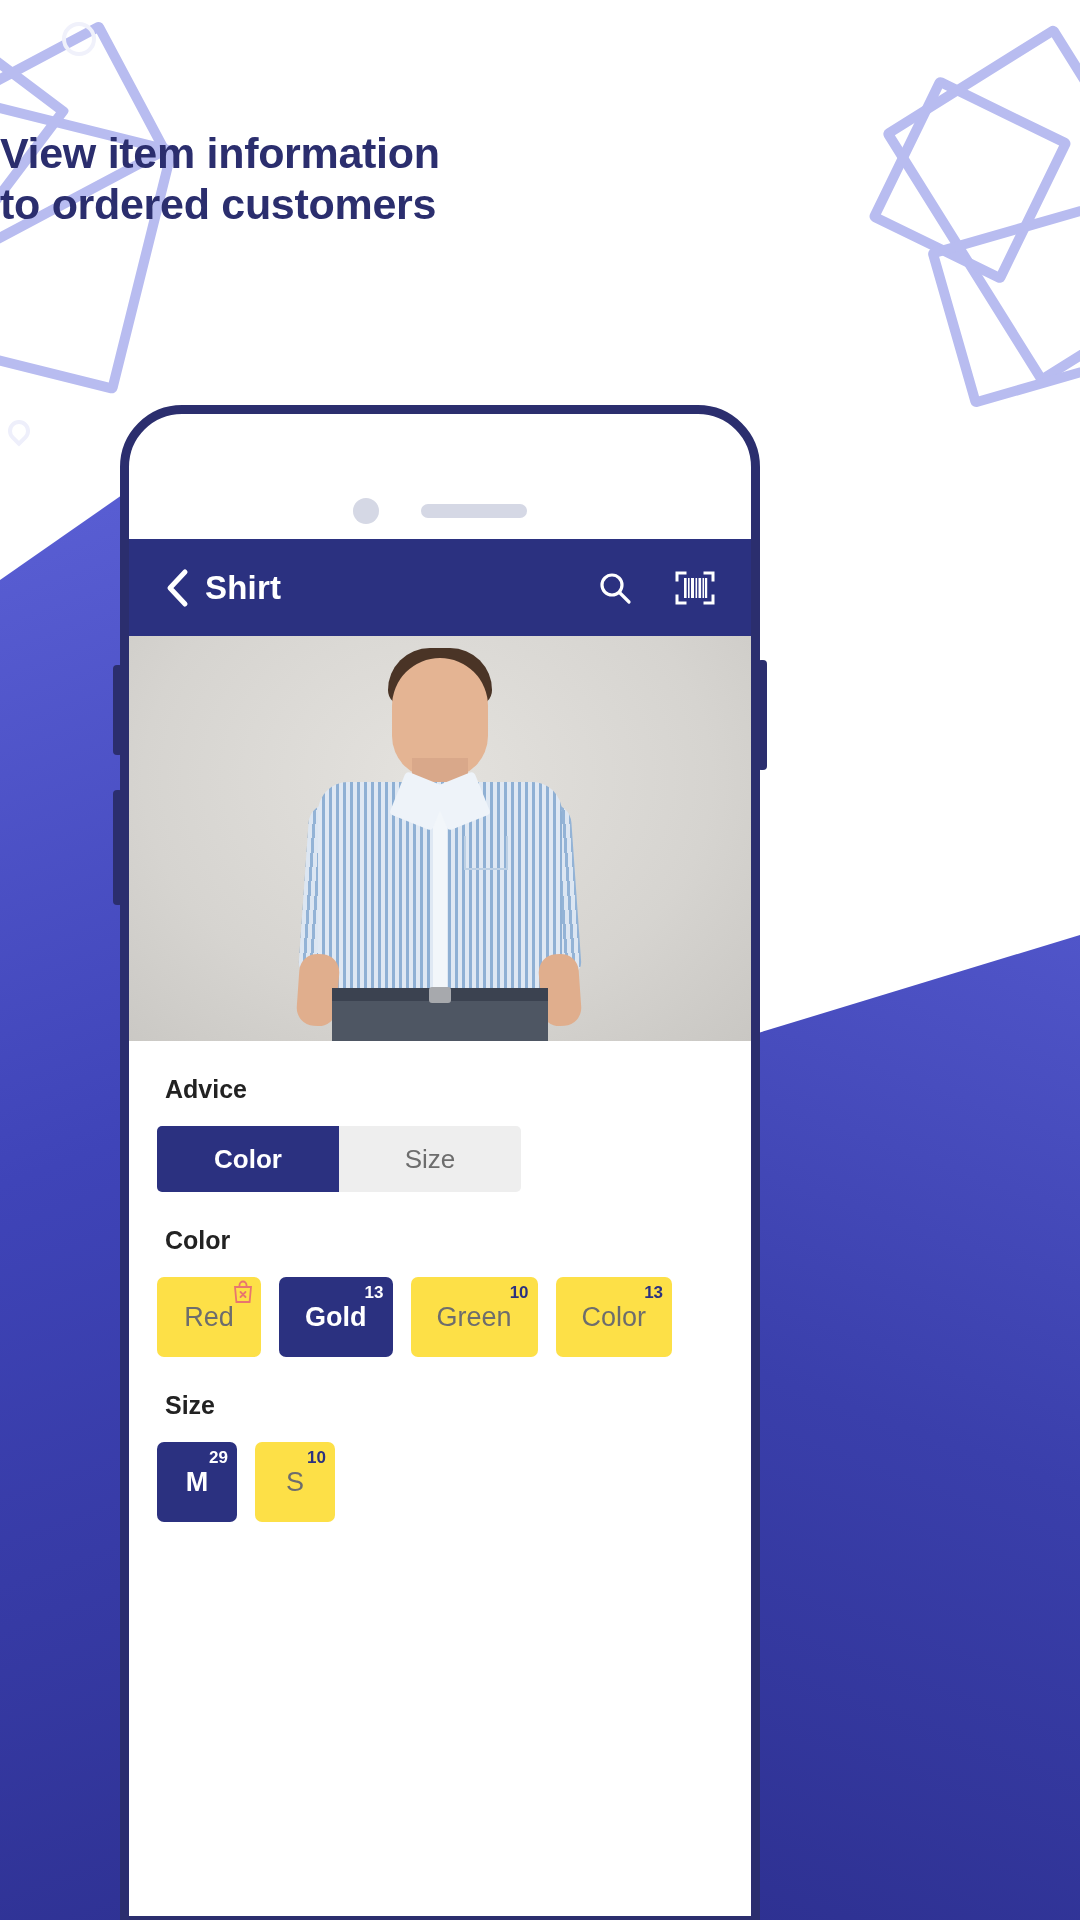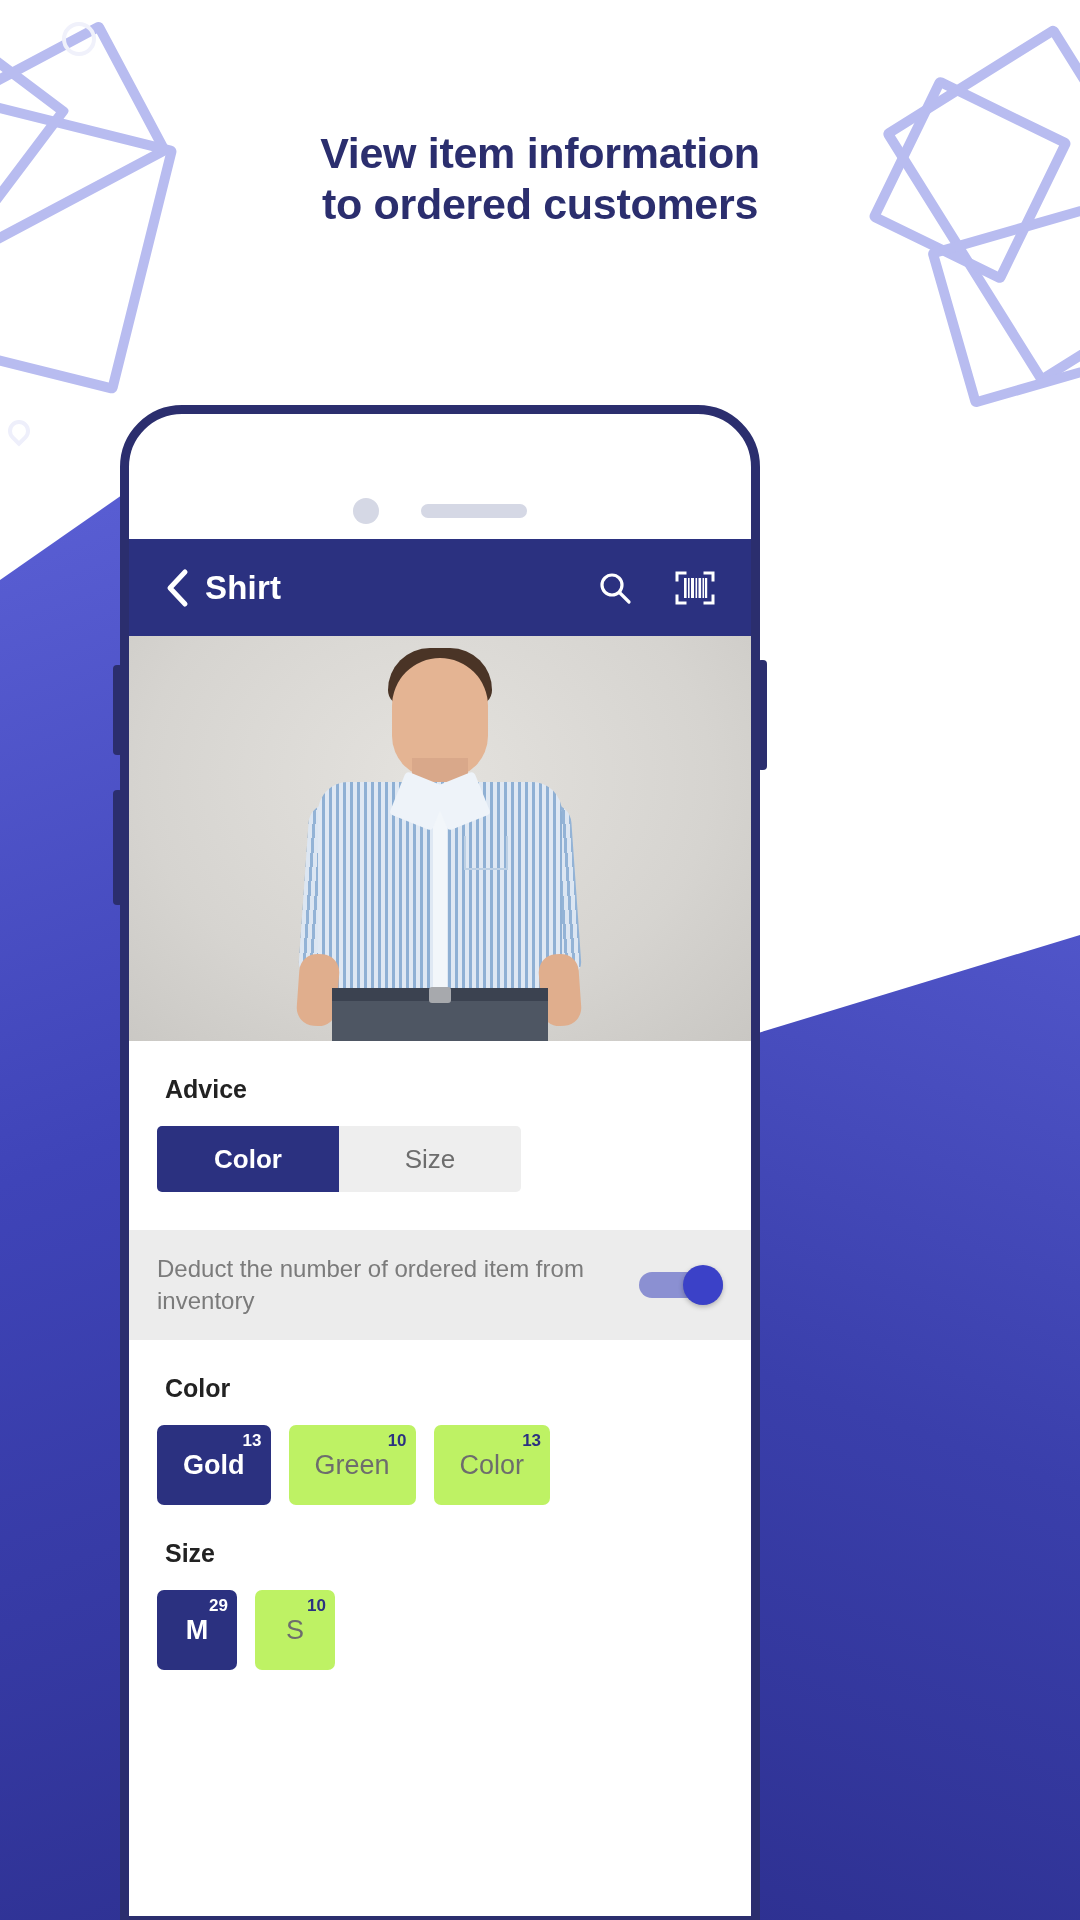--- a/index.html
+++ b/index.html
@@ -35,21 +35,21 @@
   .out-c { left:-140px; top:40px; width:190px; height:130px; transform: rotate(37deg); border-radius:4px; }
   .out-d { right:-70px; top:55px; width:205px; height:300px; transform: rotate(-32deg); border-radius:6px; }
   .out-e { right:35px; top:100px; width:150px; height:160px; transform: rotate(26deg); border-radius:6px; }
   .out-f { right:-95px; top:215px; width:230px; height:165px; transform: rotate(-16deg); border-radius:6px; }
   .ghost-dot { position:absolute; width:34px; height:34px; border:4px solid #f0f1fb; border-radius:50%; left:62px; top:22px; }
   .ghost-pin { position:absolute; left:8px; top:420px; width:22px; height:22px; border:4px solid #eeeffb; border-radius:50% 50% 50% 0; transform: rotate(-45deg); }
 
   
   .headline {
     position:absolute; top:128px; left:0; width:1080px;
-    text-align:center; color:#2b2e6e;
+    color:#2b2e6e;
     font-size:43px; font-weight:700; line-height:1.18; letter-spacing:-0.3px;
   }
   .headline .l2 { display:block; }
 
   
   .phone {
     position:absolute; left:120px; top:405px; width:640px; height:1520px;
     background:#ffffff;
     border:9px solid #2b2e6e;
     border-radius:62px 62px 0 0;
@@ -118,21 +118,21 @@
   .switch { position:relative; width:84px; height:40px; cursor:pointer; }
   .switch-track { position:absolute; left:0; top:7px; width:84px; height:26px; border-radius:13px; background:#8b90d2; }
   .switch-knob { position:absolute; right:0; top:0; width:40px; height:40px; border-radius:50%; background:#3b41c8; box-shadow:0 2px 5px rgba(0,0,0,.25); }
 
   .chips { display:flex; gap:18px; }
   .chip {
     position:relative; min-width:104px; height:80px; border-radius:7px;
     display:flex; align-items:center; justify-content:center;
     font-size:27px; padding:12px 26px; cursor:pointer;
   }
-  .chip.off { background:#bef264; color:#6d6d6d; }
+  .chip.off { background:#fde047; color:#6d6d6d; }
   .chip.on  { background:#2b3180; color:#ffffff; font-weight:700; }
   .chip .badge { position:absolute; top:6px; right:9px; font-size:17px; font-weight:700; }
   .chip.off .badge { color:#2b3180; }
   .chip.on  .badge { color:#ffffff; }
   .chip .oos { position:absolute; top:2px; right:6px; width:24px; height:26px; }
   .chip.sq { min-width:80px; width:80px; padding:0; }
 </style>
 </head>
 <body>
 
@@ -222,31 +222,34 @@
 
       <div class="content">
 
         <div class="sect-label">Advice</div>
 
         <div class="segmented">
           <div class="seg active">Color</div>
           <div class="seg inactive">Size</div>
         </div>
 
-        <div class="toggle-row">
-          <div class="toggle-text">Deduct the number of ordered item from inventory</div>
-          <div class="switch">
-            <div class="switch-track"></div>
-            <div class="switch-knob"></div>
-          </div>
-        </div>
 
         <div class="sect-label">Color</div>
 
         <div class="chips">
+          <div class="chip off">
+            <span class="oos">
+              <svg width="24" height="26" viewBox="0 0 24 26" fill="none">
+                <path d="M4 8 H20 L18.6 23 H5.4 Z" stroke="#e8756f" stroke-width="1.8" fill="none"></path>
+                <path d="M8.5 8 V6 a3.5 3.5 0 0 1 7 0 V8" stroke="#e8756f" stroke-width="1.8" fill="none"></path>
+                <path d="M9.5 13 L14.5 18 M14.5 13 L9.5 18" stroke="#e8756f" stroke-width="1.8" stroke-linecap="round"></path>
+              </svg>
+            </span>
+            <span>Red</span>
+          </div>
 
           <div class="chip on">
             <span class="badge">13</span>
             <span>Gold</span>
           </div>
 
           <div class="chip off">
             <span class="badge">10</span>
             <span>Green</span>
           </div>

